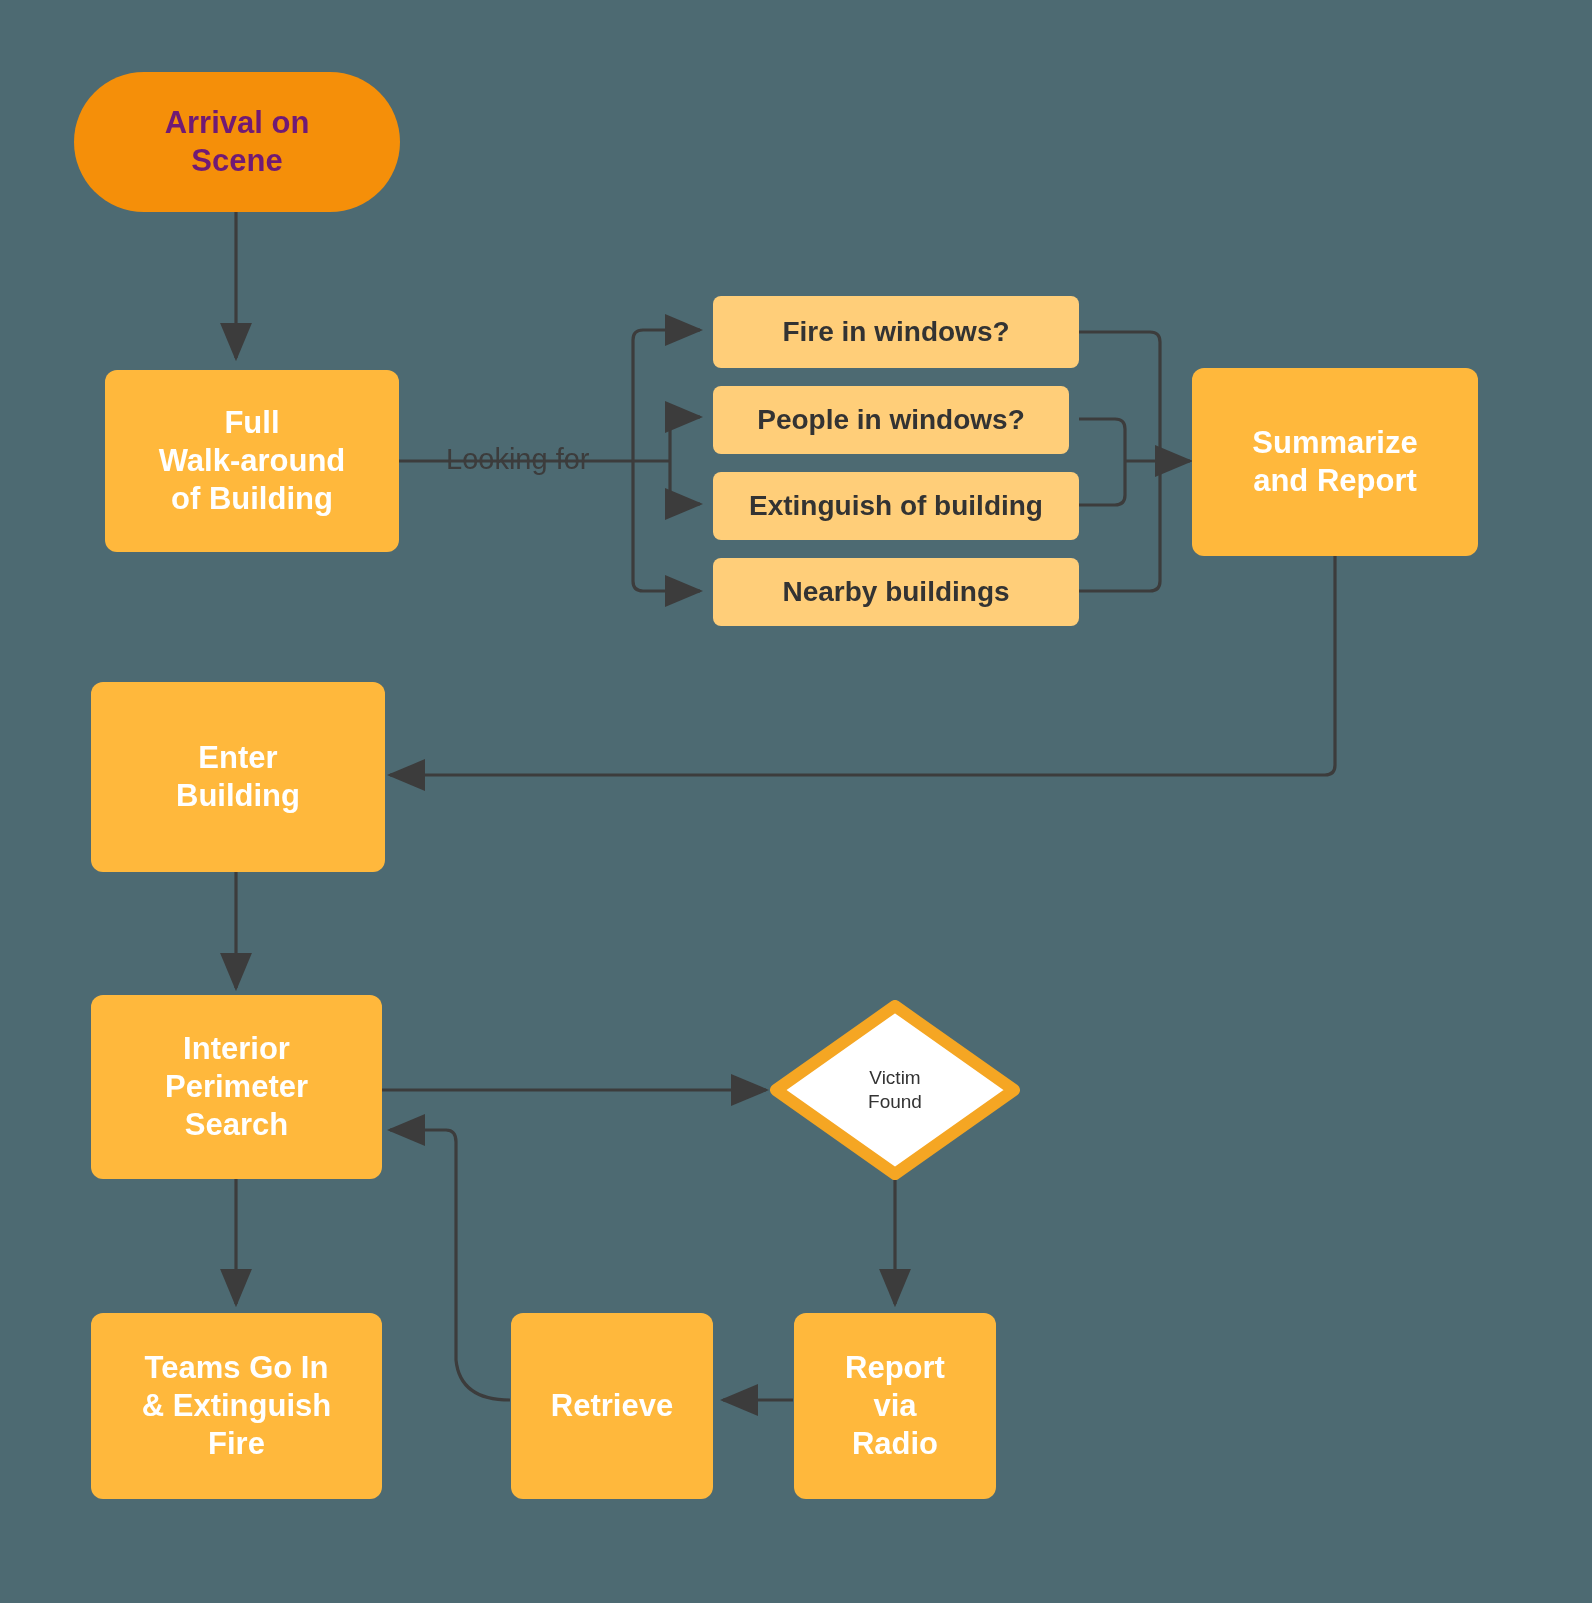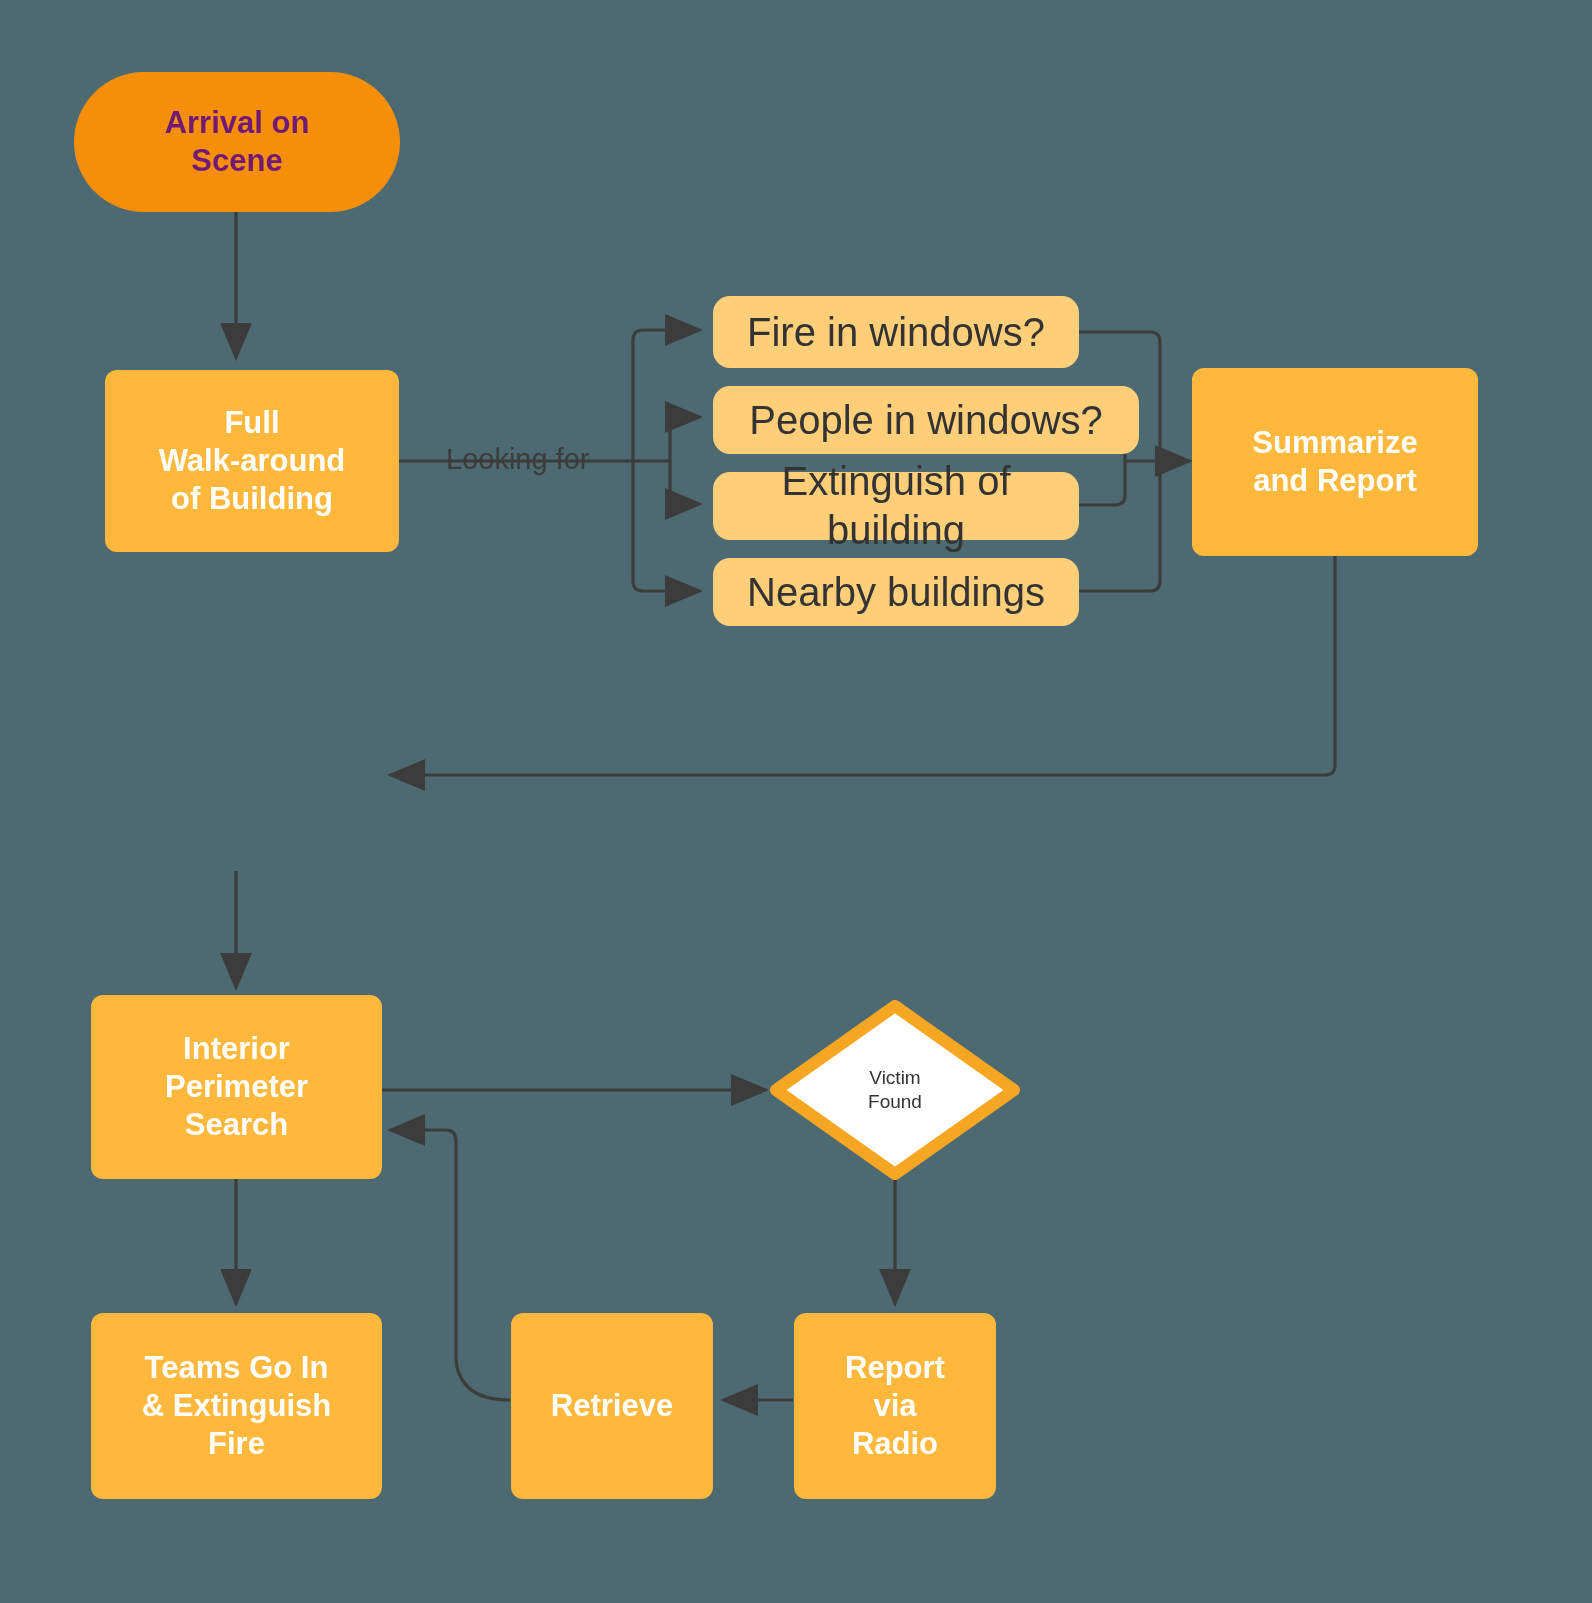--- a/index.html
+++ b/index.html
@@ -43,24 +43,24 @@
   }
   .node-start {
     background: #f58f09;
     border-radius: 999px;
     color: #701a75;
     font-weight: bold;
     font-size: 31px;
   }
   .node-sub {
     background: #ffce79;
-    border-radius: 17px;
+    border-radius: 8px;
     color: #333333;
-    font-weight: normal;
-    font-size: 40px;
+    font-weight: bold;
+    font-size: 28px;
   }
   .node-decision {
     color: #333333;
     font-weight: normal;
     font-size: 19px;
     background: transparent;
   }
   .node-decision .diamond-bg {
     position: absolute;
     left: 0; top: 0;
@@ -137,37 +137,41 @@
 Walk-around
 of Building</span>
   </div>
 
   <div class="edge-label" style="left:410px; top:443px;margin-left:36px;">Looking for</div>
 
   <div class="node node-sub" style="left:713px; top:296px; width:366px; height:72px;">
     <span>Fire in windows?</span>
   </div>
 
-  <div class="node node-sub" style="left:713px; top:386px; width:426px; height:68px;">
+  <div class="node node-sub" style="left:713px; top:386px; width:356px; height:68px;">
     <span>People in windows?</span>
   </div>
 
   <div class="node node-sub" style="left:713px; top:472px; width:366px; height:68px;">
     <span>Extinguish of building</span>
   </div>
 
   <div class="node node-sub" style="left:713px; top:558px; width:366px; height:68px;">
     <span>Nearby buildings</span>
   </div>
 
   <div class="node node-proc" style="left:1192px; top:368px; width:286px; height:188px;">
     <span style="white-space:pre-line;">Summarize
 and Report</span>
   </div>
 
+  <div class="node node-proc" style="left:91px; top:682px; width:294px; height:190px;">
+    <span style="white-space:pre-line;">Enter
+Building</span>
+  </div>
 
   <div class="node node-proc" style="left:91px; top:995px; width:291px; height:184px;">
     <span style="white-space:pre-line;">Interior
 Perimeter
 Search</span>
   </div>
 
   <div class="node node-decision" style="left:770px; top:1000px; width:250px; height:180px;">
     <svg class="diamond-bg" viewBox="0 0 250 180" preserveAspectRatio="none">
       <polygon points="125,6 244,90 125,174 6,90" fill="#ffffff" stroke="#f5a623" stroke-width="12" stroke-linejoin="round"></polygon>

